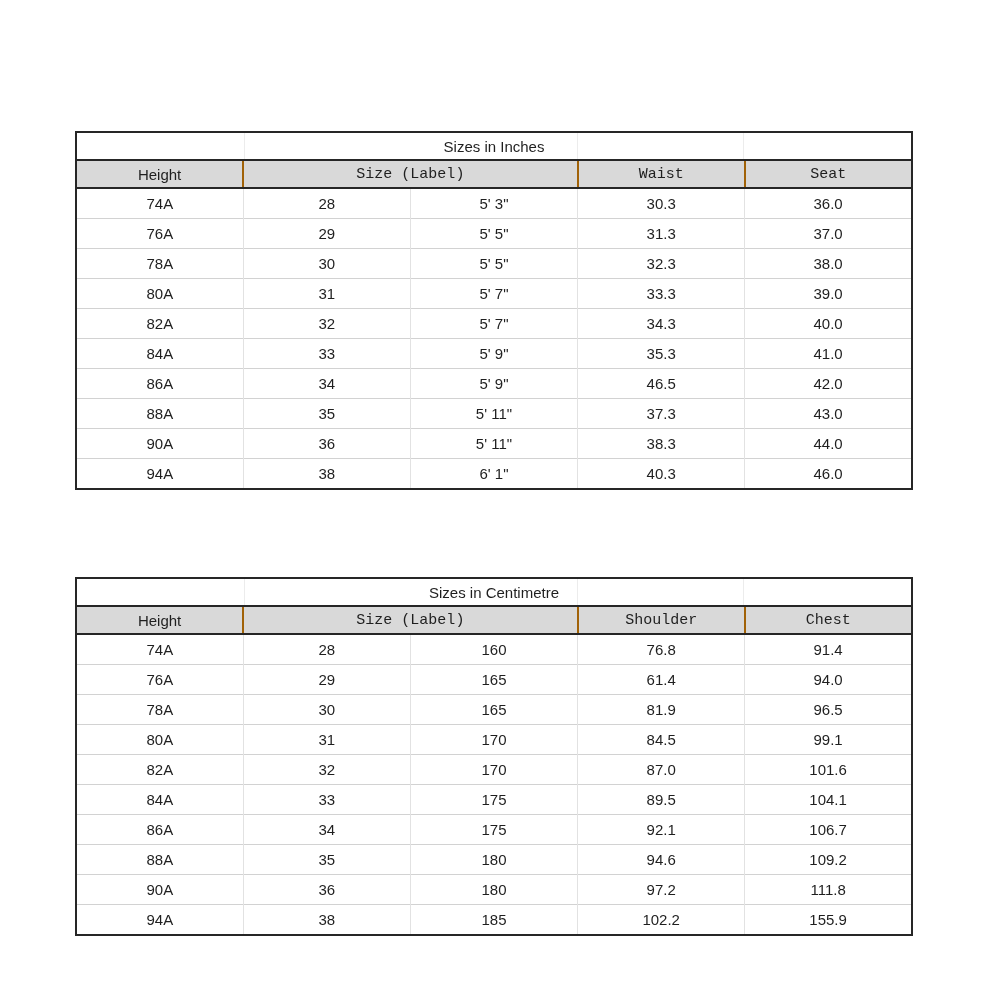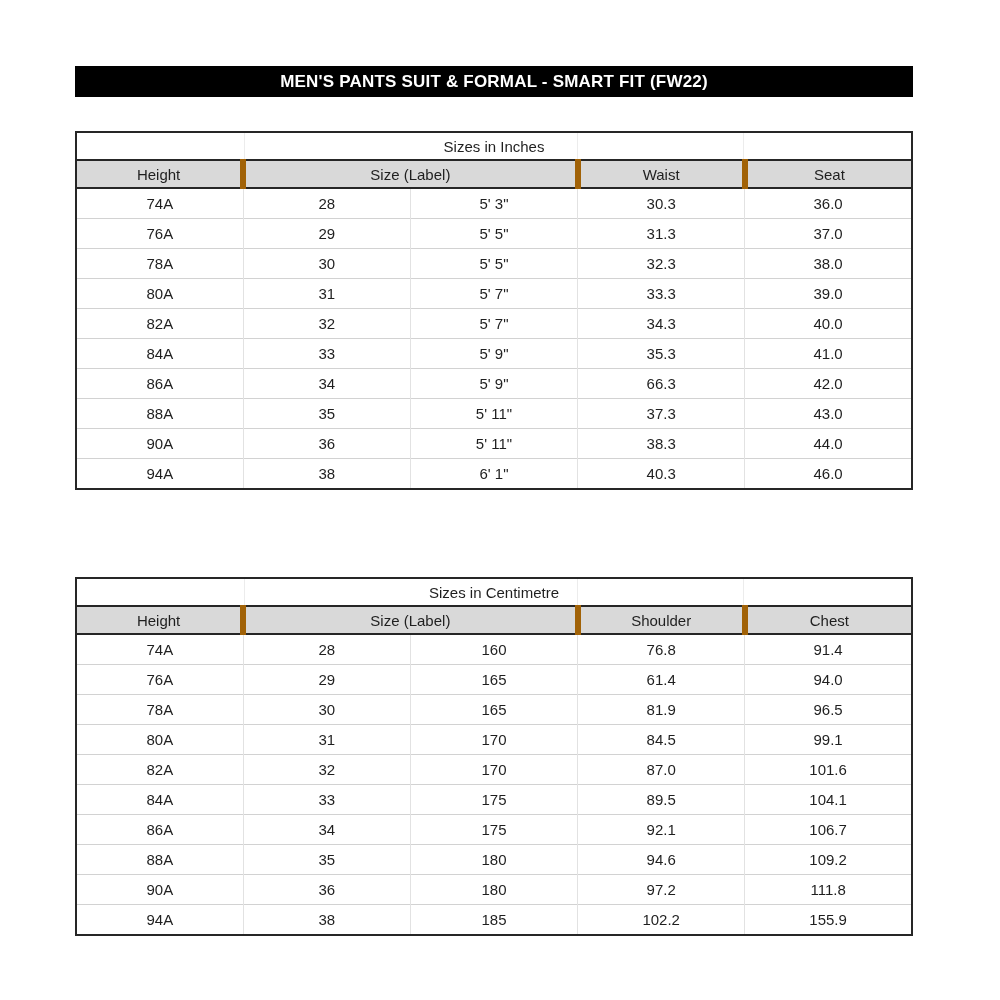--- a/index.html
+++ b/index.html
@@ -65,35 +65,32 @@
     background-position: 20% 0, 60% 0, 80% 0;
     background-repeat: no-repeat;
   }
 
   
   tr.header-row th {
     height: 26px;
     background: #d9d9d9;
     border-bottom: 2px solid #262626;
   }
-  tr.header-row th + th { border-left: 6px solid #a16207; }
+  tr.header-row th + th { border-left: 2px solid #a16207; font-family: Liberation Mono, monospace; }
 
   
   tbody td { height: 29px; background: #ffffff; }
   tbody td + td { border-left: 1px solid #e2e2e2; }
   tbody tr + tr td { border-top: 1px solid #d2d2d2; }
 </style>
 </head>
 <body>
 
 <div class="canvas">
 
-  <div class="title-bar">
-    <span>MEN'S PANTS SUIT &amp; FORMAL - SMART FIT (FW22)</span>
-  </div>
 
   <div class="table-wrap inches">
     <table class="size-table">
       <colgroup>
           <col>
           <col>
           <col>
           <col>
           <col>
         </colgroup>
@@ -148,21 +145,21 @@
             <td>84A</td>
             <td>33</td>
             <td>5' 9"</td>
             <td>35.3</td>
             <td>41.0</td>
           </tr>
           <tr>
             <td>86A</td>
             <td>34</td>
             <td>5' 9"</td>
-            <td>66.3</td>
+            <td>46.5</td>
             <td>42.0</td>
           </tr>
           <tr>
             <td>88A</td>
             <td>35</td>
             <td>5' 11"</td>
             <td>37.3</td>
             <td>43.0</td>
           </tr>
           <tr>

